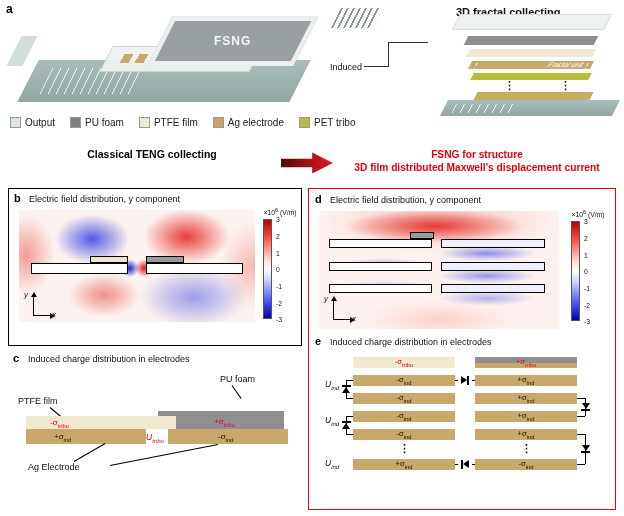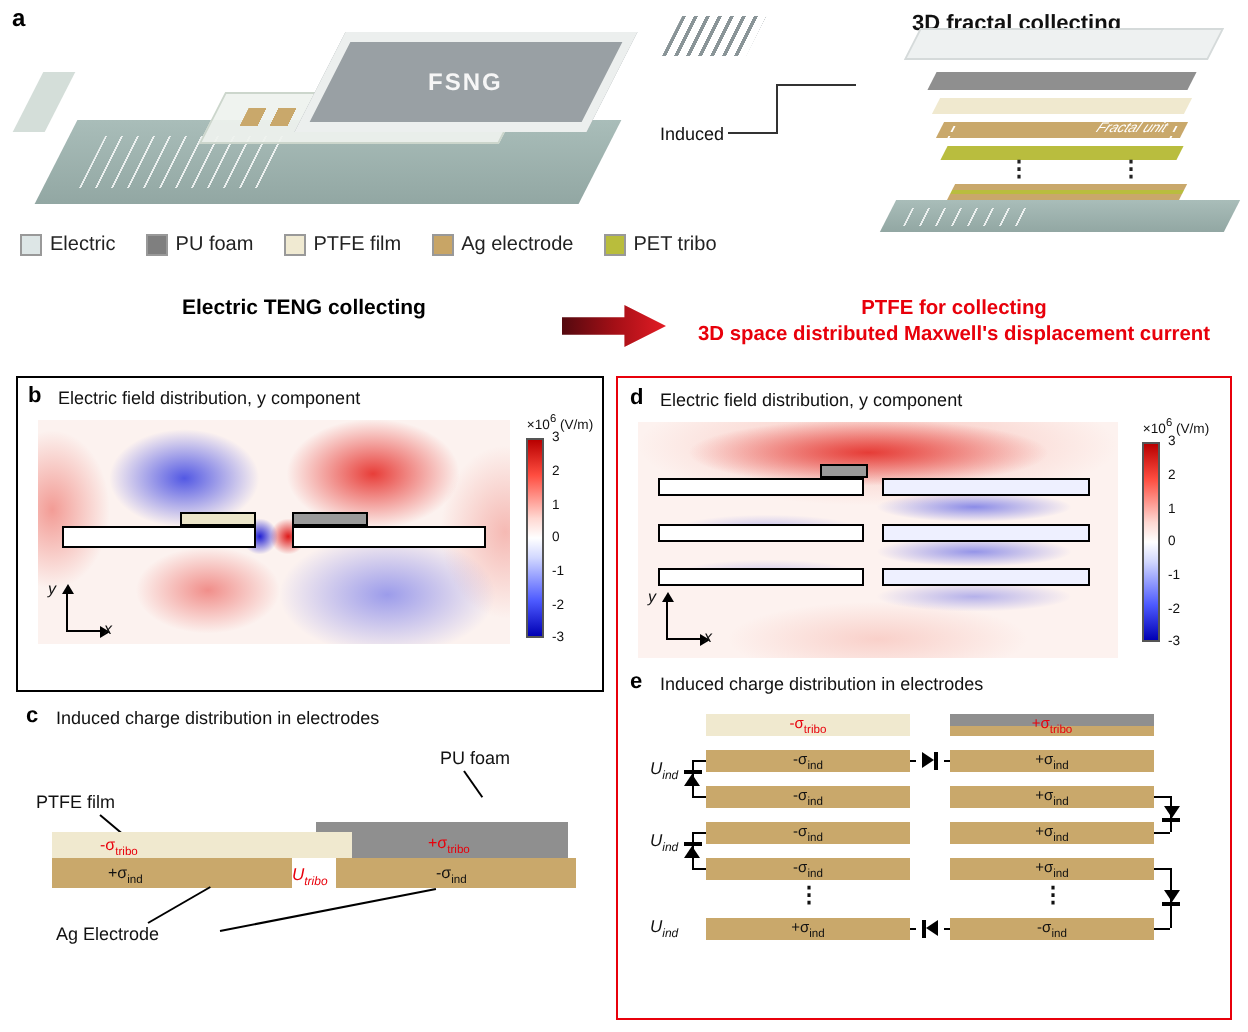--- a/index.html
+++ b/index.html
@@ -134,47 +134,47 @@
     <span class="abs stack-dots" style="left:232px;top:80px;">⋮</span>
     <div class="plate" style="left:146px;top:92px;width:116px;height:14px;background:repeating-linear-gradient(180deg,#c9a86b 0 3px,#b9bd3e 3px 5px);"></div>
     <div class="plate" style="left:116px;top:100px;width:172px;height:16px;background:linear-gradient(180deg,#a9bdb9,#92a7a3);">
       <div class="abs traces" style="left:10px;top:4px;width:62px;height:9px;"></div>
     </div>
   </div>
 
   <div class="legend">
     <div class="leg-item">
       <span class="swatch" style="background-color: rgb(221, 230, 230);"></span>
-      <span class="leg-label">Electric</span>
+      <span class="leg-label">Output</span>
     </div>
     <div class="leg-item">
       <span class="swatch" style="background-color: rgb(127, 127, 127);"></span>
       <span class="leg-label">PU foam</span>
     </div>
     <div class="leg-item">
       <span class="swatch" style="background-color: rgb(240, 234, 210);"></span>
       <span class="leg-label">PTFE film</span>
     </div>
     <div class="leg-item">
       <span class="swatch" style="background-color: rgb(200, 165, 102);"></span>
       <span class="leg-label">Ag electrode</span>
     </div>
     <div class="leg-item">
       <span class="swatch" style="background-color: rgb(185, 189, 60);"></span>
       <span class="leg-label">PET tribo</span>
     </div>
   </div>
 
   <div class="hdr hdr-left" style="left:26px;top:148px;width:252px;">
-    <div>Electric TENG collecting</div>
+    <div>Classical TENG collecting</div>
   </div>
   <div class="big-arrow" style="left:281px;top:151px;width:52px;height:24px;"></div>
   <div class="hdr hdr-right" style="left:334px;top:148px;width:286px;font-size:10.2px;">
-    <div>PTFE for collecting</div>
-    <div>3D space distributed Maxwell's displacement current</div>
+    <div>FSNG for structure</div>
+    <div>3D film distributed Maxwell's displacement current</div>
   </div>
 
   <div class="box-black" style="left:8px;top:188px;width:294px;height:158px;">
     <span class="abs panel-letter" style="left:5px;top:3px;font-size:11px;">b</span>
     <span class="abs panel-title" style="left:20px;top:5px;">Electric field distribution, y component</span>
 
     <div class="plot plot-b" style="left:10px;top:21px;width:236px;height:112px;">
       <div class="sim-bar" style="left:5%;top:47%;width:41%;height:11px;"></div>
       <div class="sim-bar" style="left:54%;top:47%;width:41%;height:11px;"></div>
       <div class="sim-cap" style="left:30%;top:calc(47% - 7px);width:16%;height:7px;background:#ece5c9;"></div>

